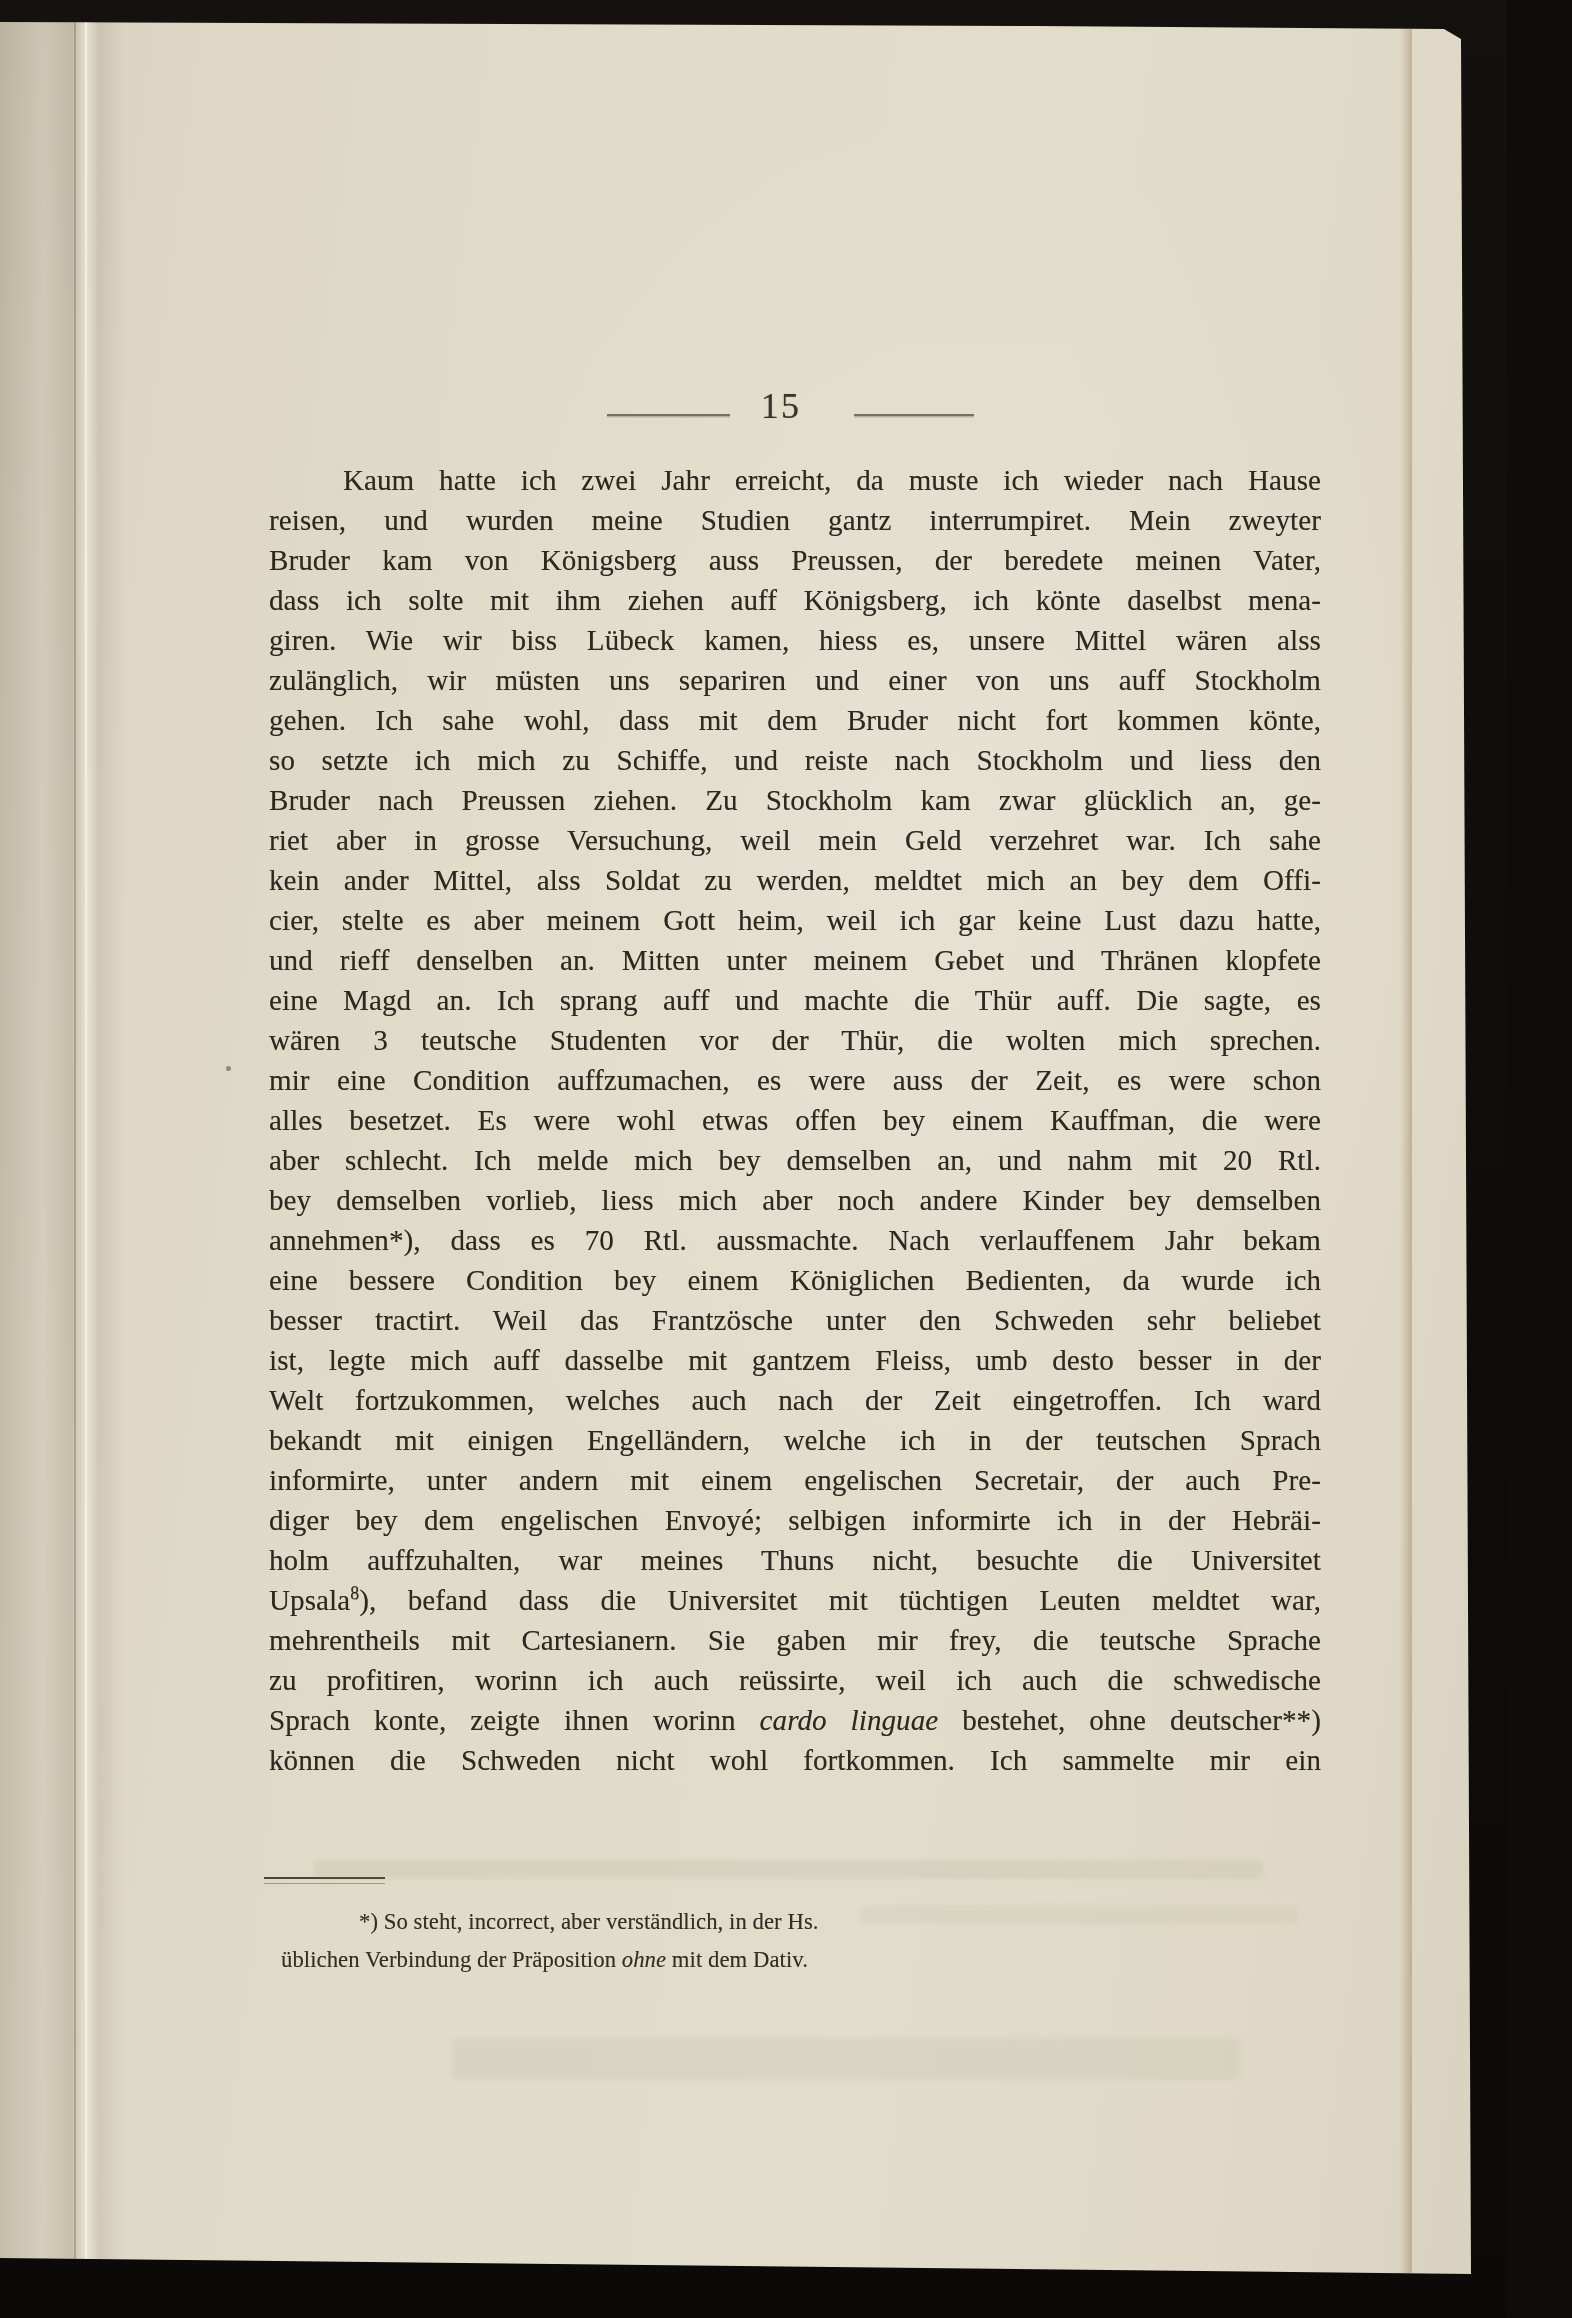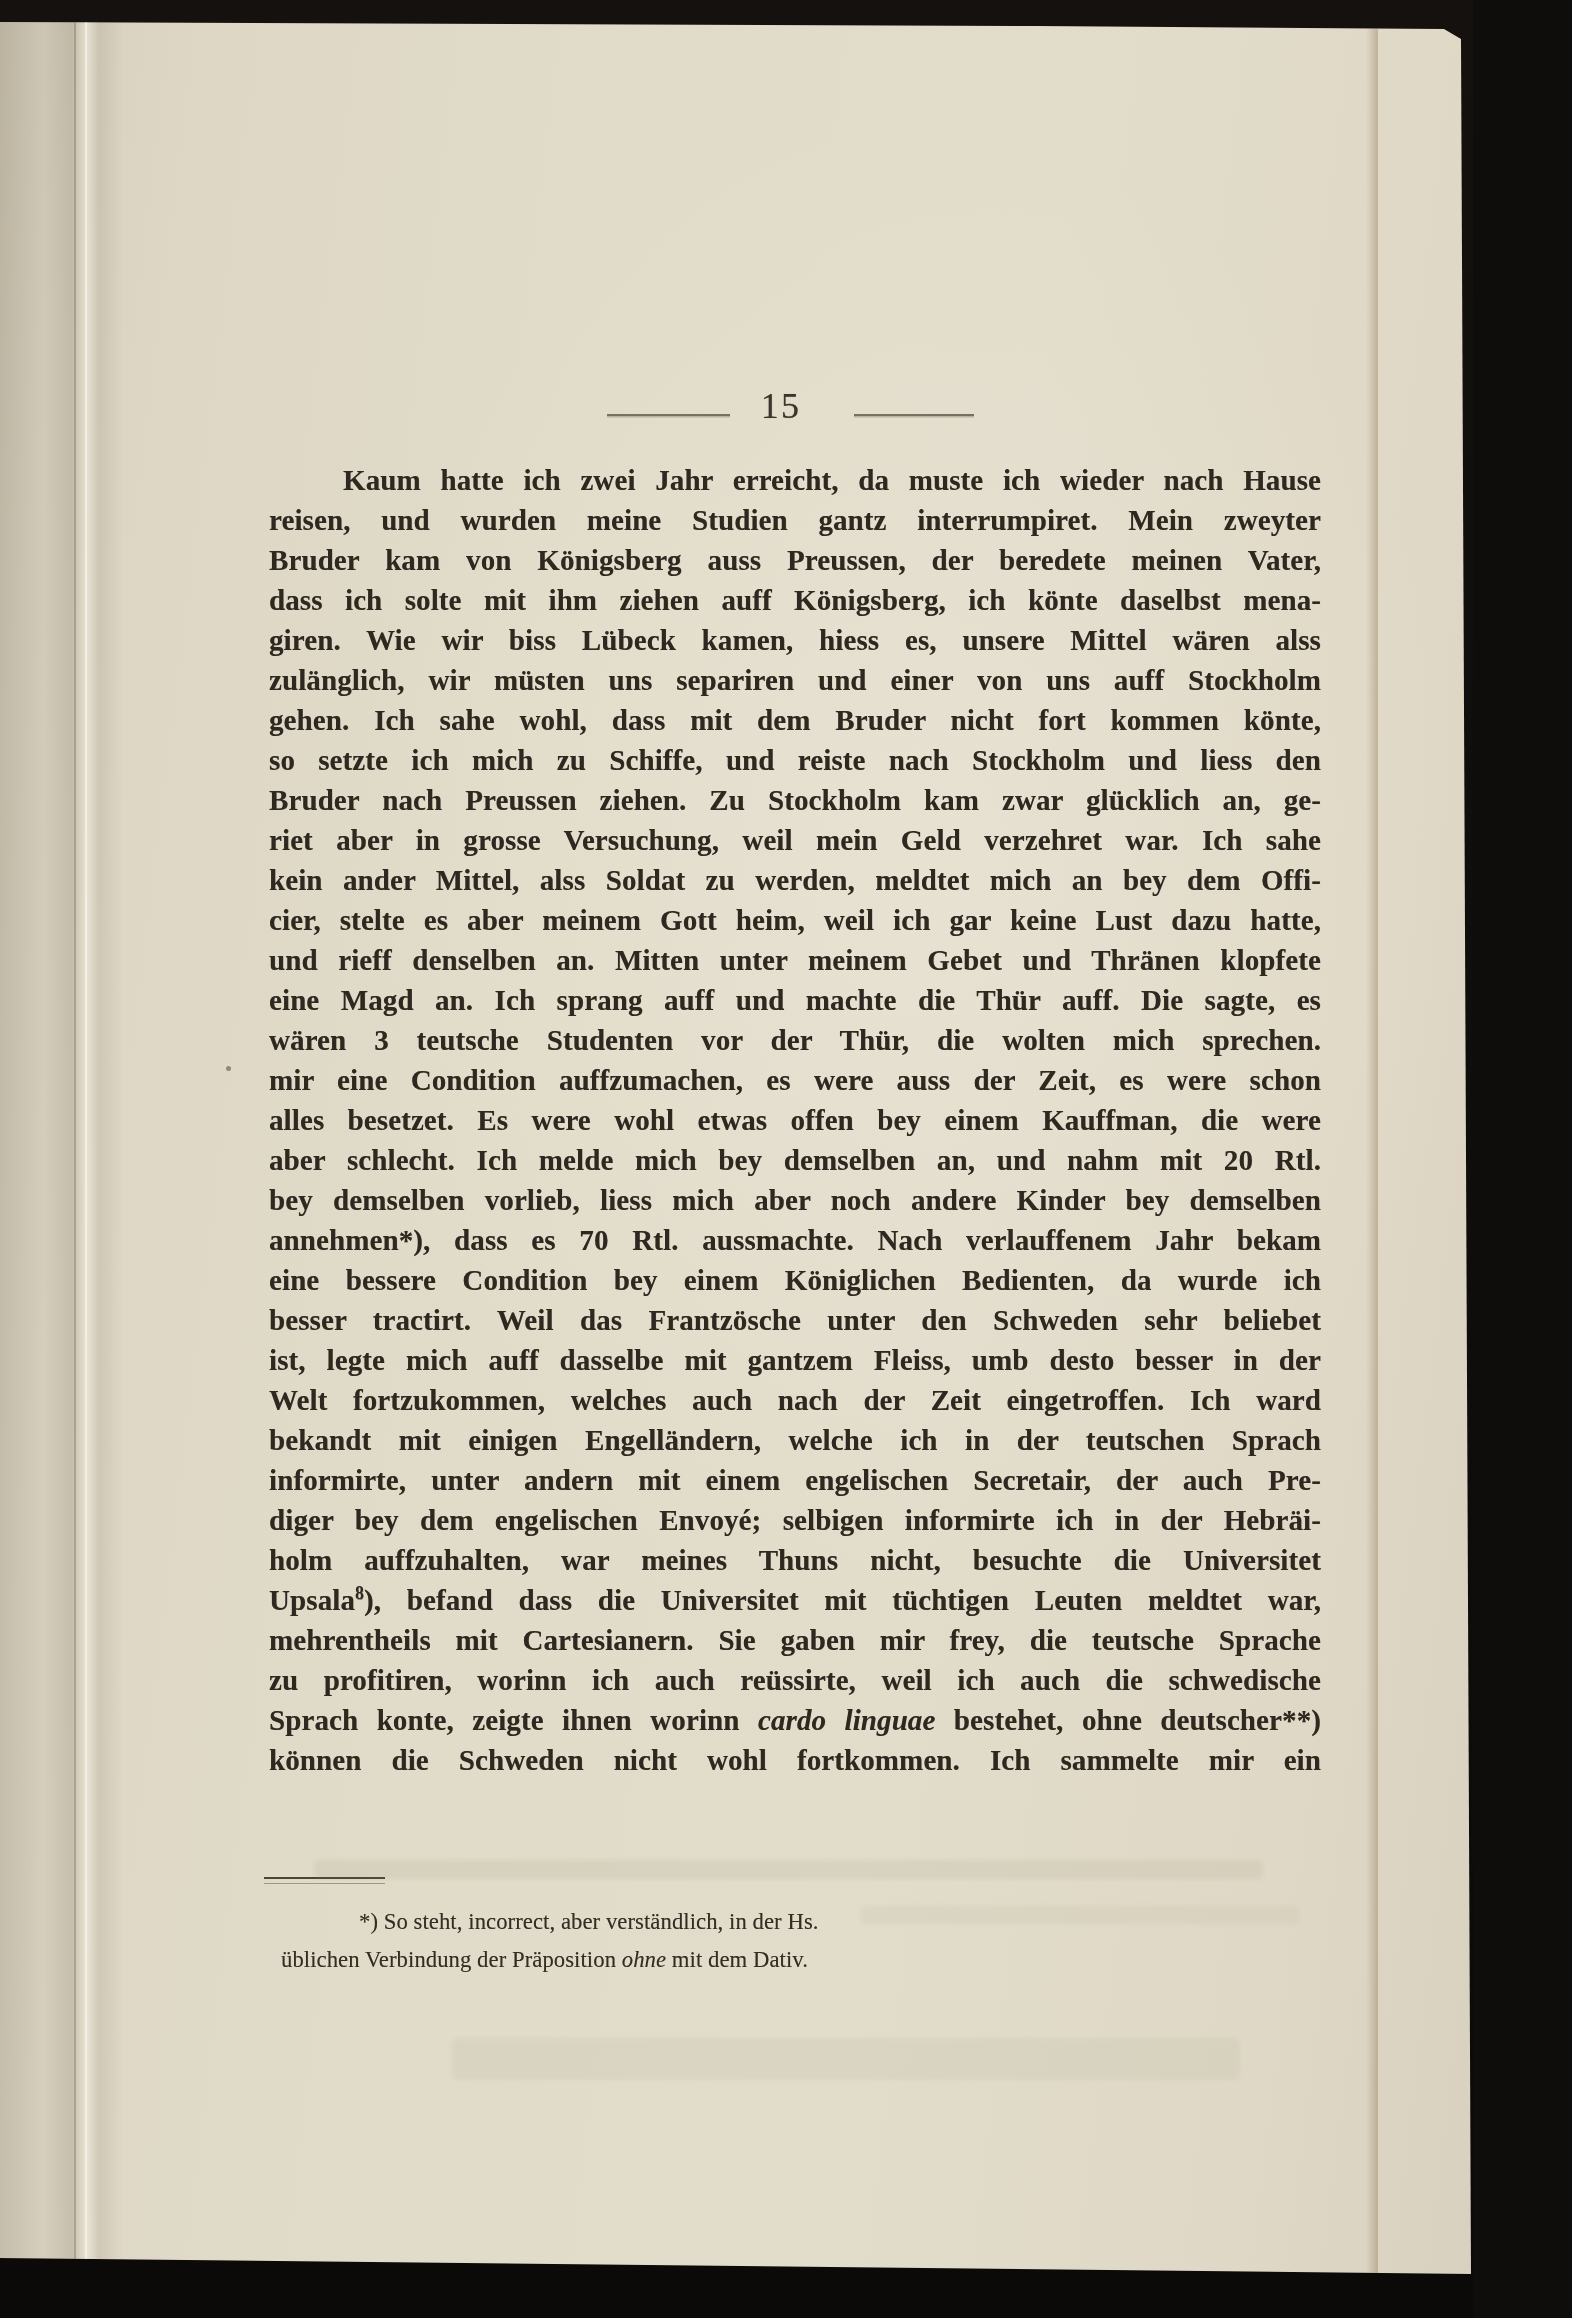--- a/index.html
+++ b/index.html
@@ -1,18 +1,18 @@
 <!DOCTYPE html>
 <html style="font-size:11.7px"><head>
 <meta charset="utf-8">
 <style>
   html,body{margin:0;padding:0;background:#0e0d0b;}
   .scan{position:relative;width:1473px;height:2319px;overflow:hidden;
         background:linear-gradient(180deg,#14110e 0%,#0f0e0c 40%,#0b0a09 100%);
-        font-family:"Liberation Serif","DejaVu Serif",serif;}
+        font-family:"Liberation Serif","DejaVu Serif",serif;padding-left:34px;}
   
   .paper{position:absolute;inset:0;
          clip-path:polygon(0px 22px,1036px 26px,1444px 29px,1461px 39px,1471px 2274px,0px 2258px);
          background:
            radial-gradient(803px 1095px at 62% 38%, rgba(236,230,216,.55), rgba(236,230,216,0) 70%),
            linear-gradient(97deg,#d2cab8 0%,#d9d2c0 5%,#ded7c5 12%,#e1dbc9 35%,#e2dccb 62%,#dfd8c6 86%,#d8d1bf 100%);}
   .gutter-shade{position:absolute;left:0;top:0;width:124px;height:100%;
          background:linear-gradient(to right,
             rgba(95,85,65,.20) 0%, rgba(95,85,65,.07) 35%,
             rgba(110,100,80,.22) 58%, rgba(255,255,245,.30) 70%,
@@ -25,21 +25,21 @@
   .page-header{position:absolute;left:248px;top:385px;width:1066px;height:58px;}
   .page-number{position:absolute;left:0;right:0;top:0;text-align:center;
          font-size:36px;color:#3b342a;letter-spacing:2.2px;
          text-shadow:0 0 0.7px rgba(55,48,38,.5);}
   .rule{position:absolute;top:29px;height:1.5px;background:#79705f;box-shadow:0 1.5px 0 rgba(150,142,125,.55);}
   .rule-left{left:359px;width:123px;}
   .rule-right{left:606px;width:120px;}
   
   .body-text{position:absolute;left:269px;top:460px;width:1052px;
          font-size:29px;line-height:40px;color:#2e2820;letter-spacing:0.1px;
-         text-shadow:0.2px 0.3px 0.6px rgba(58,50,40,.45);font-weight:bold;}
+         text-shadow:0.2px 0.3px 0.6px rgba(58,50,40,.45);}
   .line{text-align:justify;text-align-last:justify;height:40px;overflow:visible;white-space:nowrap;}
   .line.indent{padding-left:74px;}
   .sup{font-size:62%;vertical-align:super;line-height:0;}
   .it{font-style:italic;}
   
   .footnote-sep{position:absolute;left:264px;top:1877px;width:121px;height:3.6px;
          border-top:2.2px solid #4c4436;border-bottom:0.7px solid rgba(125,115,95,.65);}
   .footnotes{position:absolute;left:281px;top:1903px;width:1052px;
          font-size:22.6px;line-height:38px;color:#332d24;letter-spacing:0.1px;
          text-shadow:0.2px 0.2px 0.5px rgba(58,50,40,.4);}

